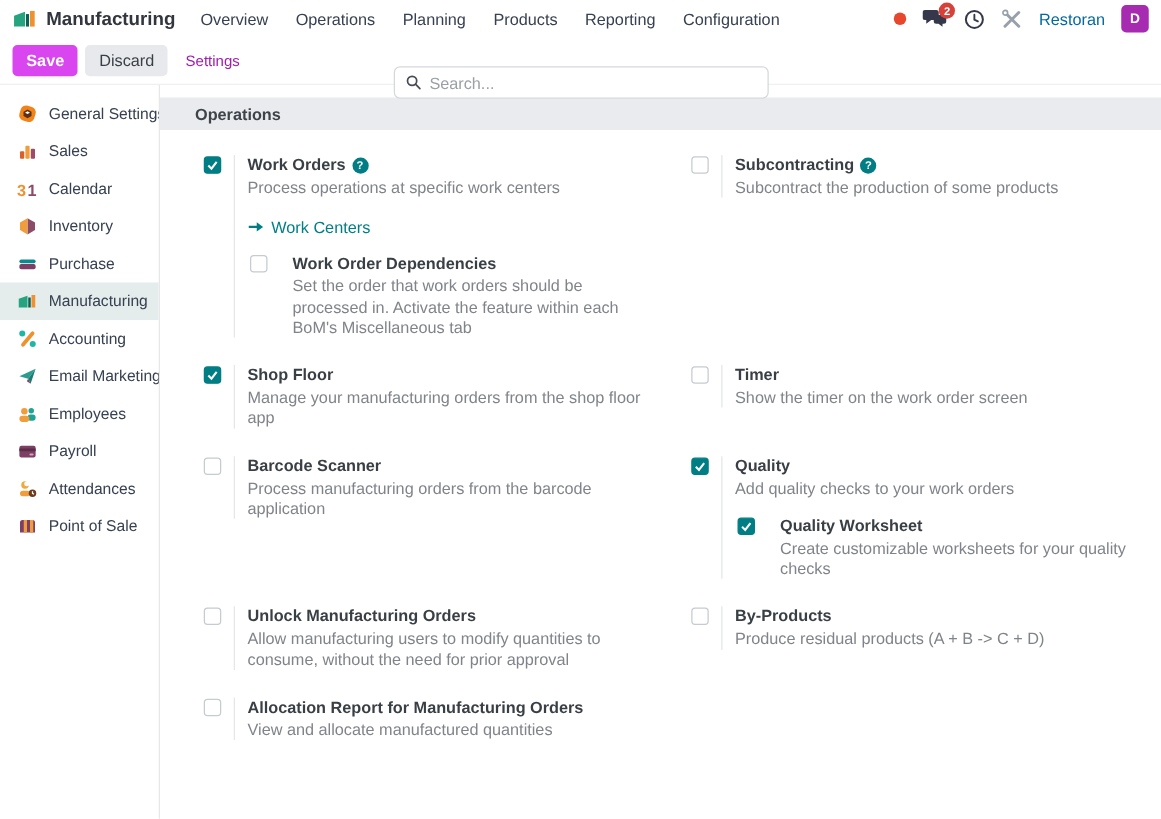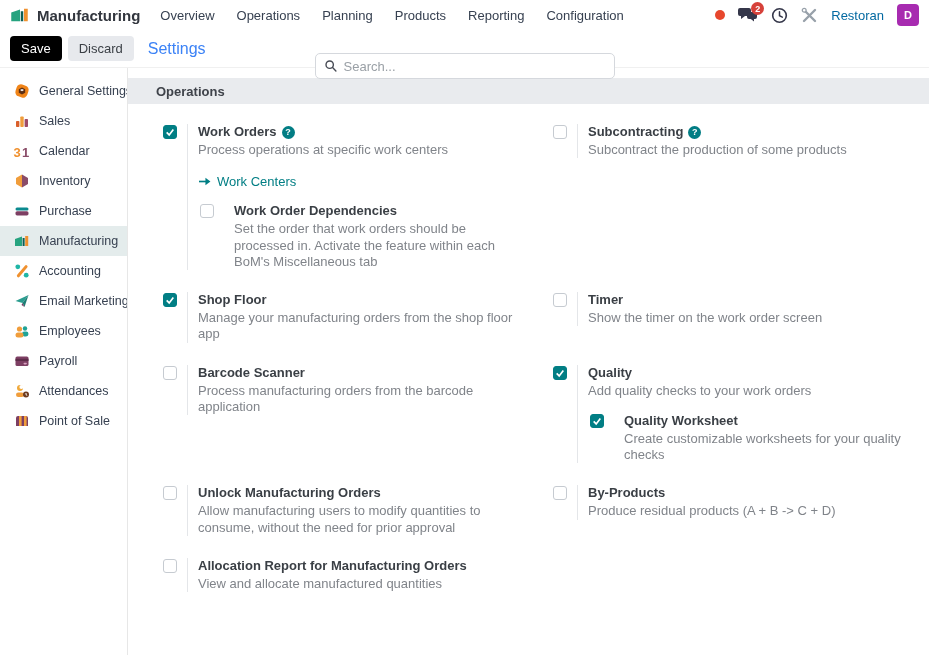--- a/index.html
+++ b/index.html
@@ -20,23 +20,23 @@
     align-items:center; justify-content:center; padding:0 2px; }
   .company-name { color:#0369a1; }
   .avatar { width:22px; height:22px; border-radius:4px; background:#a72bb0; color:#fff;
     font-size:11px; font-weight:700; display:flex; align-items:center; justify-content:center; cursor:pointer; }
 
   
   .control-panel { height:38px; display:flex; align-items:center; padding:0 10px; position:relative;
     background:#fff; border-bottom:1px solid #f0f0f0; }
   .btn { border:none; border-radius:4px; padding:5px 11px; font-size:13px; cursor:pointer;
     font-family:inherit; }
-  .btn-primary { background:#000000; color:#fff; font-weight:400; }
+  .btn-primary { background:#d946ef; color:#fff; font-weight:700; }
   .btn-secondary { background:#e7e9ed; color:#3a3f45; margin-left:6px; }
-  .breadcrumb { font-size:16px; color:#3b82f6; margin-left:14px; }
+  .breadcrumb { font-size:12px; color:#a21caf; margin-left:14px; }
   .searchbox { position:absolute; left:50%; transform:translateX(-50%); width:300px; height:26px;
     border:1px solid #d5d8dd; border-radius:5px; display:flex; align-items:center; padding:0 8px; gap:6px; background:#fff;margin-top:35px; }
   .searchbox input { border:none; outline:none; flex:1; font-size:13px; font-family:inherit; color:#43474e; }
   .searchbox input::placeholder { color:#9aa0a6; }
 
   
   .main { display:flex; height:587px; }
   .sidebar { width:128px; flex:0 0 128px; border-right:1px solid #e7e7e7; padding-top:8px; background:#fff; overflow:hidden; }
   .side-item { height:30px; display:flex; align-items:center; gap:9px; padding-left:13px;
     cursor:pointer; color:#374151; font-size:12.5px; white-space:nowrap; }

